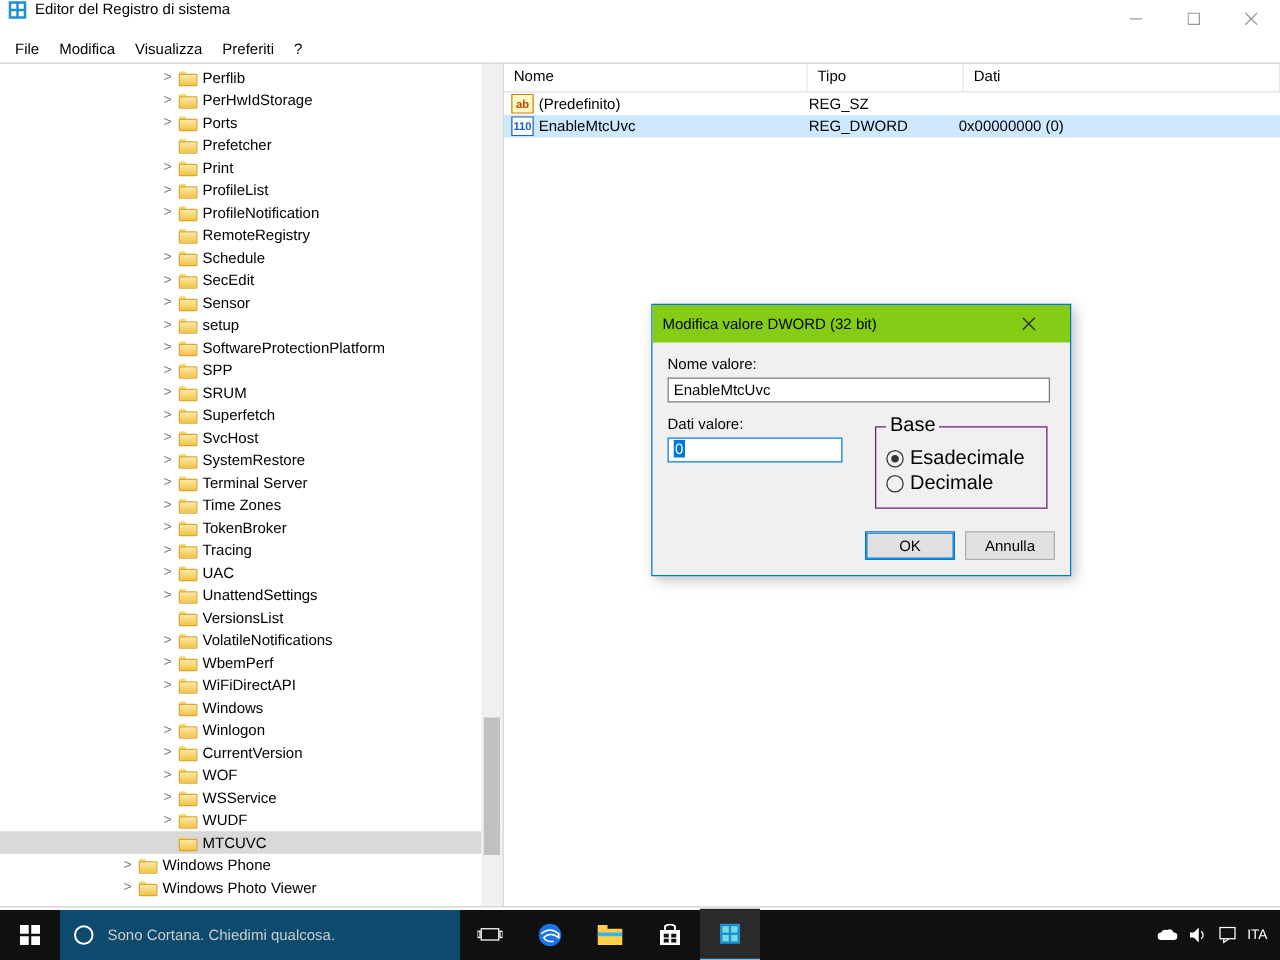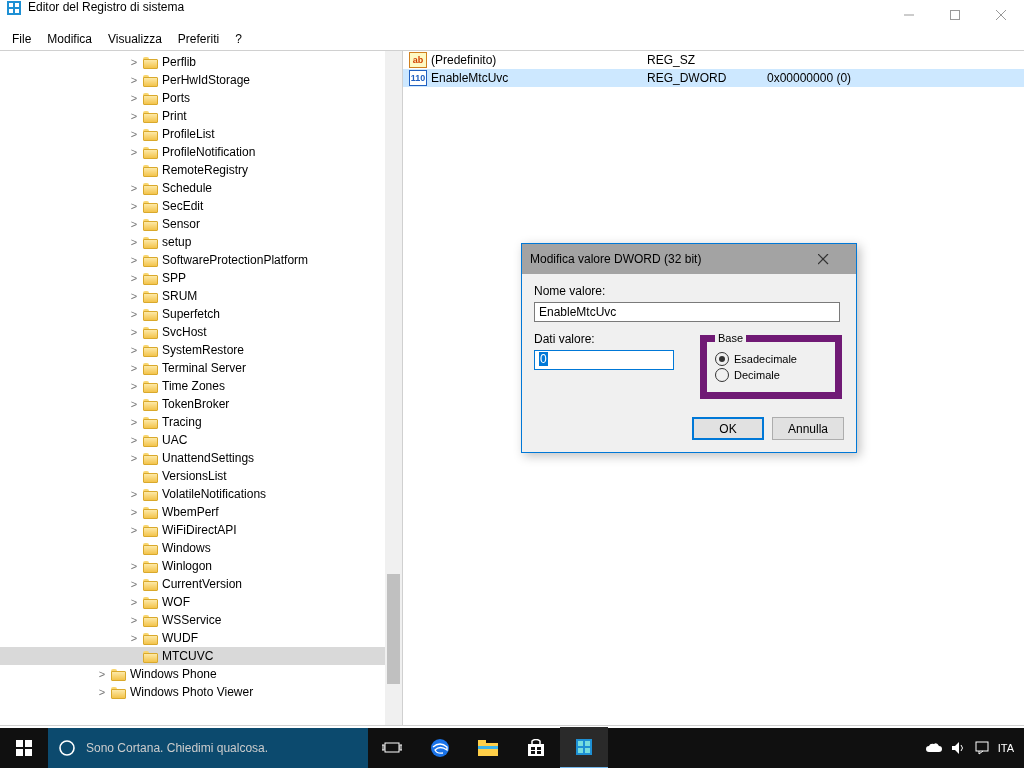--- a/index.html
+++ b/index.html
@@ -29,30 +29,30 @@
 .list-row.selected{background:#cde8ff}
 .cell{padding:0 6px;overflow:hidden;white-space:nowrap}
 .c-name{width:226px;display:flex;align-items:center}
 .c-type{width:108px}
 .c-data{flex:1}
 .val-icon{width:16px;height:14px;display:inline-flex;align-items:center;justify-content:center;margin-right:4px;font-size:9px;font-weight:bold;border:1px solid}
 .val-str{border-color:#d08020;color:#d04000;background:#fef9c3}
 .val-bin{border-color:#2060c0;color:#2060c0;background:#fff}
 .statusbar{height:18px;border-top:1px solid #d0d0d0;padding:1px 4px;font-size:12px}
 .dialog{position:absolute;left:521px;top:192px;width:334px;background:#f0f0f0;border:1px solid #0078d7;box-shadow:3px 3px 10px rgba(0,0,0,0.25)}
-.dlg-title{height:30px;background:#a3a3a3;display:flex;align-items:center;padding:0 8px;font-size:12px}
+.dlg-title{height:30px;background:#84cc16;display:flex;align-items:center;padding:0 8px;font-size:12px}
 .dlg-title span{flex:1}
 .dlg-close{width:30px;text-align:center;font-size:13px;color:#333}
 .dlg-body{padding:10px 12px 12px}
 .dlg-label{font-size:12px;margin-bottom:4px}
 .dlg-input{width:306px;height:20px;border:1px solid #7a7a7a;background:#fff;padding:1px 4px;font-size:12px;box-sizing:border-box;font-family:inherit}
 .dlg-input-small{width:140px;height:20px;border:1px solid #0078d7;background:#fff;padding:1px 4px;font-size:12px;box-sizing:border-box;font-family:inherit}
 .dlg-input-small .selval{background:#0078d7;color:#fff;padding:0 1px}
 .dlg-row2{display:flex;gap:24px;margin-top:10px}
-.fieldset{border:7px solid #701a75;padding:6px 8px 8px;font-size:11px}
+.fieldset{border:1px solid #701a75;padding:6px 8px 8px;font-size:16px}
 .fieldset legend{padding:0 3px}
 .radio-row{display:flex;align-items:center;gap:5px;margin:2px 0}
 .radio{width:12px;height:12px;border:1px solid #333;border-radius:50%;display:inline-flex;align-items:center;justify-content:center}
 .radio.on::after{content:"";width:6px;height:6px;background:#333;border-radius:50%}
 .dlg-buttons{display:flex;justify-content:flex-end;gap:8px;margin-top:18px}
 .dlg-btn{width:70px;height:21px;font-size:12px;background:#e1e1e1;border:1px solid #adadad;display:flex;align-items:center;justify-content:center}
 .dlg-btn.default{border:1px solid #0078d7;box-shadow:inset 0 0 0 1px #0078d7}
 .taskbar{position:absolute;bottom:0;left:0;right:0;height:40px;background:#101010;color:#fff;display:flex;align-items:center}
 .tb-item{width:48px;height:40px;display:flex;align-items:center;justify-content:center}
 .cortana{flex:0 0 300px;height:40px;background:#0c4a6e;display:flex;align-items:center;padding:0 10px;color:#ccc;gap:10px}
@@ -118,20 +118,26 @@
           <span>PerHwIdStorage</span>
         </div>
         <div class="tree-row">
           <span class="spacer" style="width: 128px;"></span>
           <span class="exp">&gt;</span>
           <span class="folder"></span>
           <span>Ports</span>
         </div>
         <div class="tree-row">
           <span class="spacer" style="width: 128px;"></span>
+          <span class="exp"></span>
+          <span class="folder"></span>
+          <span>Prefetcher</span>
+        </div>
+        <div class="tree-row">
+          <span class="spacer" style="width: 128px;"></span>
           <span class="exp">&gt;</span>
           <span class="folder"></span>
           <span>Print</span>
         </div>
         <div class="tree-row">
           <span class="spacer" style="width: 128px;"></span>
           <span class="exp">&gt;</span>
           <span class="folder"></span>
           <span>ProfileList</span>
         </div>
@@ -320,20 +326,25 @@
           <span class="exp">&gt;</span>
           <span class="folder"></span>
           <span>Windows Photo Viewer</span>
         </div>
       </div>
     <div class="tree-scroll">
         <div class="tree-thumb"></div>
       </div>
   </div>
   <div class="list-pane">
+    <div class="list-header">
+      <div style="width:226px">Nome</div>
+      <div style="width:108px">Tipo</div>
+      <div style="flex:1">Dati</div>
+    </div>
     <div id="list-body">
         <div class="list-row">
           <div class="cell c-name">
             <span class="val-icon val-str">ab</span>
             <span>(Predefinito)</span>
           </div>
           <div class="cell c-type">REG_SZ</div>
         </div>
         <div class="list-row selected">
           <div class="cell c-name">

